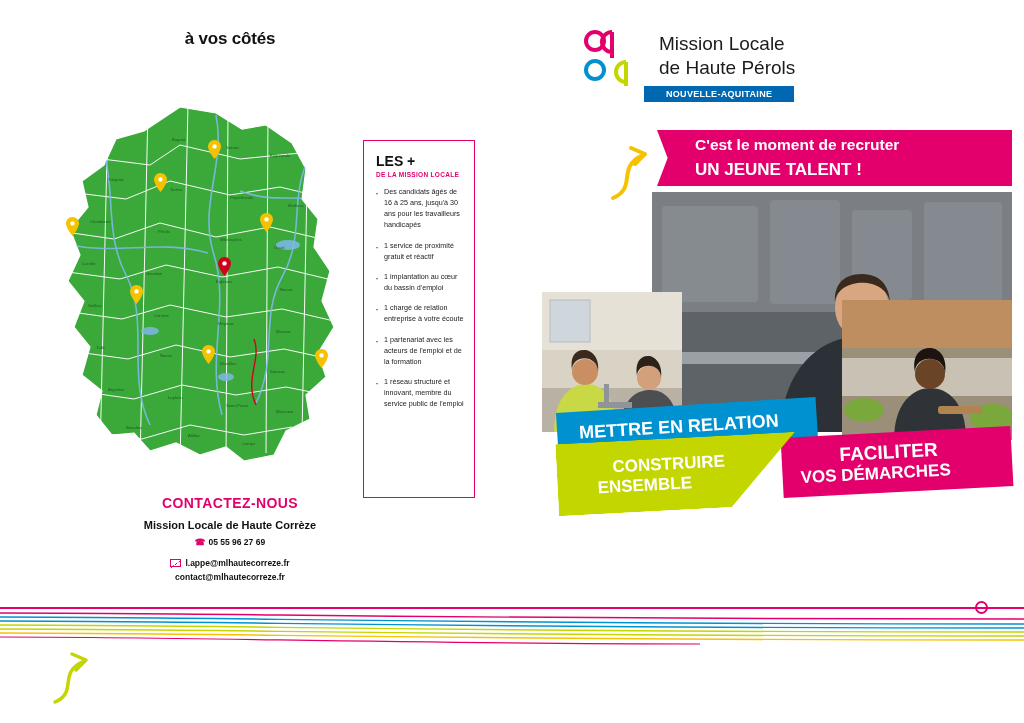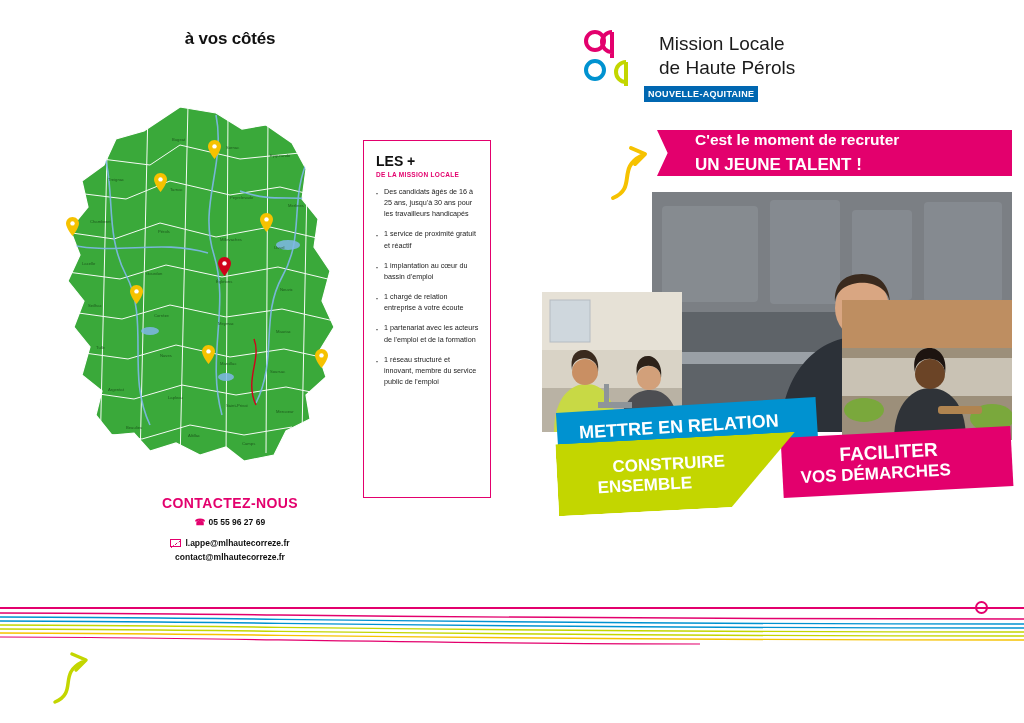--- a/index.html
+++ b/index.html
@@ -26,21 +26,21 @@
 
   
   .map-wrap { position:absolute; left:30px; top:95px; width:330px; height:390px; }
   .map-svg { width:100%; height:100%; display:block; }
 
   .pin { position:absolute; width:13px; height:19px; }
   .pin svg { width:100%; height:100%; display:block; }
 
   
   .plus-box {
-    position:absolute; left:363px; top:140px; width:128px; height:358px;
+    position:absolute; left:363px; top:140px; width:112px; height:358px;
     border:1px solid #e3006d; background:#fff;
   }
   .plus-title {
     margin:12px 0 2px 12px; font-weight:bold; font-size:14px; color:#111;
   }
   .plus-sub {
     margin:0 0 8px 12px; font-weight:bold; font-size:6.5px; color:#e3006d;
     letter-spacing:0.3px;
   }
   .plus-list { margin:0; padding:0 10px 0 20px; list-style:none; }
@@ -71,26 +71,26 @@
   
   .right-panel { position:absolute; left:512px; top:0; width:512px; height:600px; }
 
   .logo-block { position:absolute; left:70px; top:26px; width:300px; height:90px; }
   .logo-mark { position:absolute; left:0; top:2px; width:52px; height:60px; }
   .logo-text {
     position:absolute; left:77px; top:6px; font-size:19px; line-height:1.25; color:#1b1b1b;
   }
   .logo-badge {
     position:absolute; left:62px; top:60px; background:#0067b1; color:#fff;
-    font-size:9px; font-weight:bold; padding:3px 4px; letter-spacing:0.3px;
+    font-size:9px; font-weight:bold; padding:3px 22px; letter-spacing:0.3px;
   }
 
   
   .headline {
-    position:absolute; left:145px; top:130px; width:355px; height:46px;
+    position:absolute; left:145px; top:130px; width:355px; height:56px;
     background:#e3006d; color:#fff; font-weight:bold;
     clip-path: polygon(0 0, 100% 0, 100% 100%, 0 100%, 3% 50%);
     display:flex; flex-direction:column; justify-content:center; padding-left:38px;
   }
   .headline .h1 { font-size:15.5px; }
   .headline .h2 { font-size:17px; margin-top:6px; }
 
   .squiggle-left { position:absolute; left:95px; top:140px; width:52px; height:62px; }
 
   
@@ -287,20 +287,21 @@
         <li>1 service de proximité gratuit et réactif</li>
         <li>1 implantation au cœur du bassin d'emploi</li>
         <li>1 chargé de relation entreprise à votre écoute</li>
         <li>1 partenariat avec les acteurs de l'emploi et de la formation</li>
         <li>1 réseau structuré et innovant, membre du service public de l'emploi</li>
       </ul>
     </div>
 
     <div class="contact">
       <div class="contact-h">CONTACTEZ-NOUS</div>
+      <div class="contact-name">Mission Locale de Haute Corrèze</div>
       <div class="contact-line">
         <span class="gl">☎</span><span>05 55 96 27 69</span>
       </div>
       <div class="contact-mail">
         <span class="mail-icon"></span><span>l.appe@mlhautecorreze.fr</span><br>
         <span>contact@mlhautecorreze.fr</span>
       </div>
     </div>
   </div>
 

